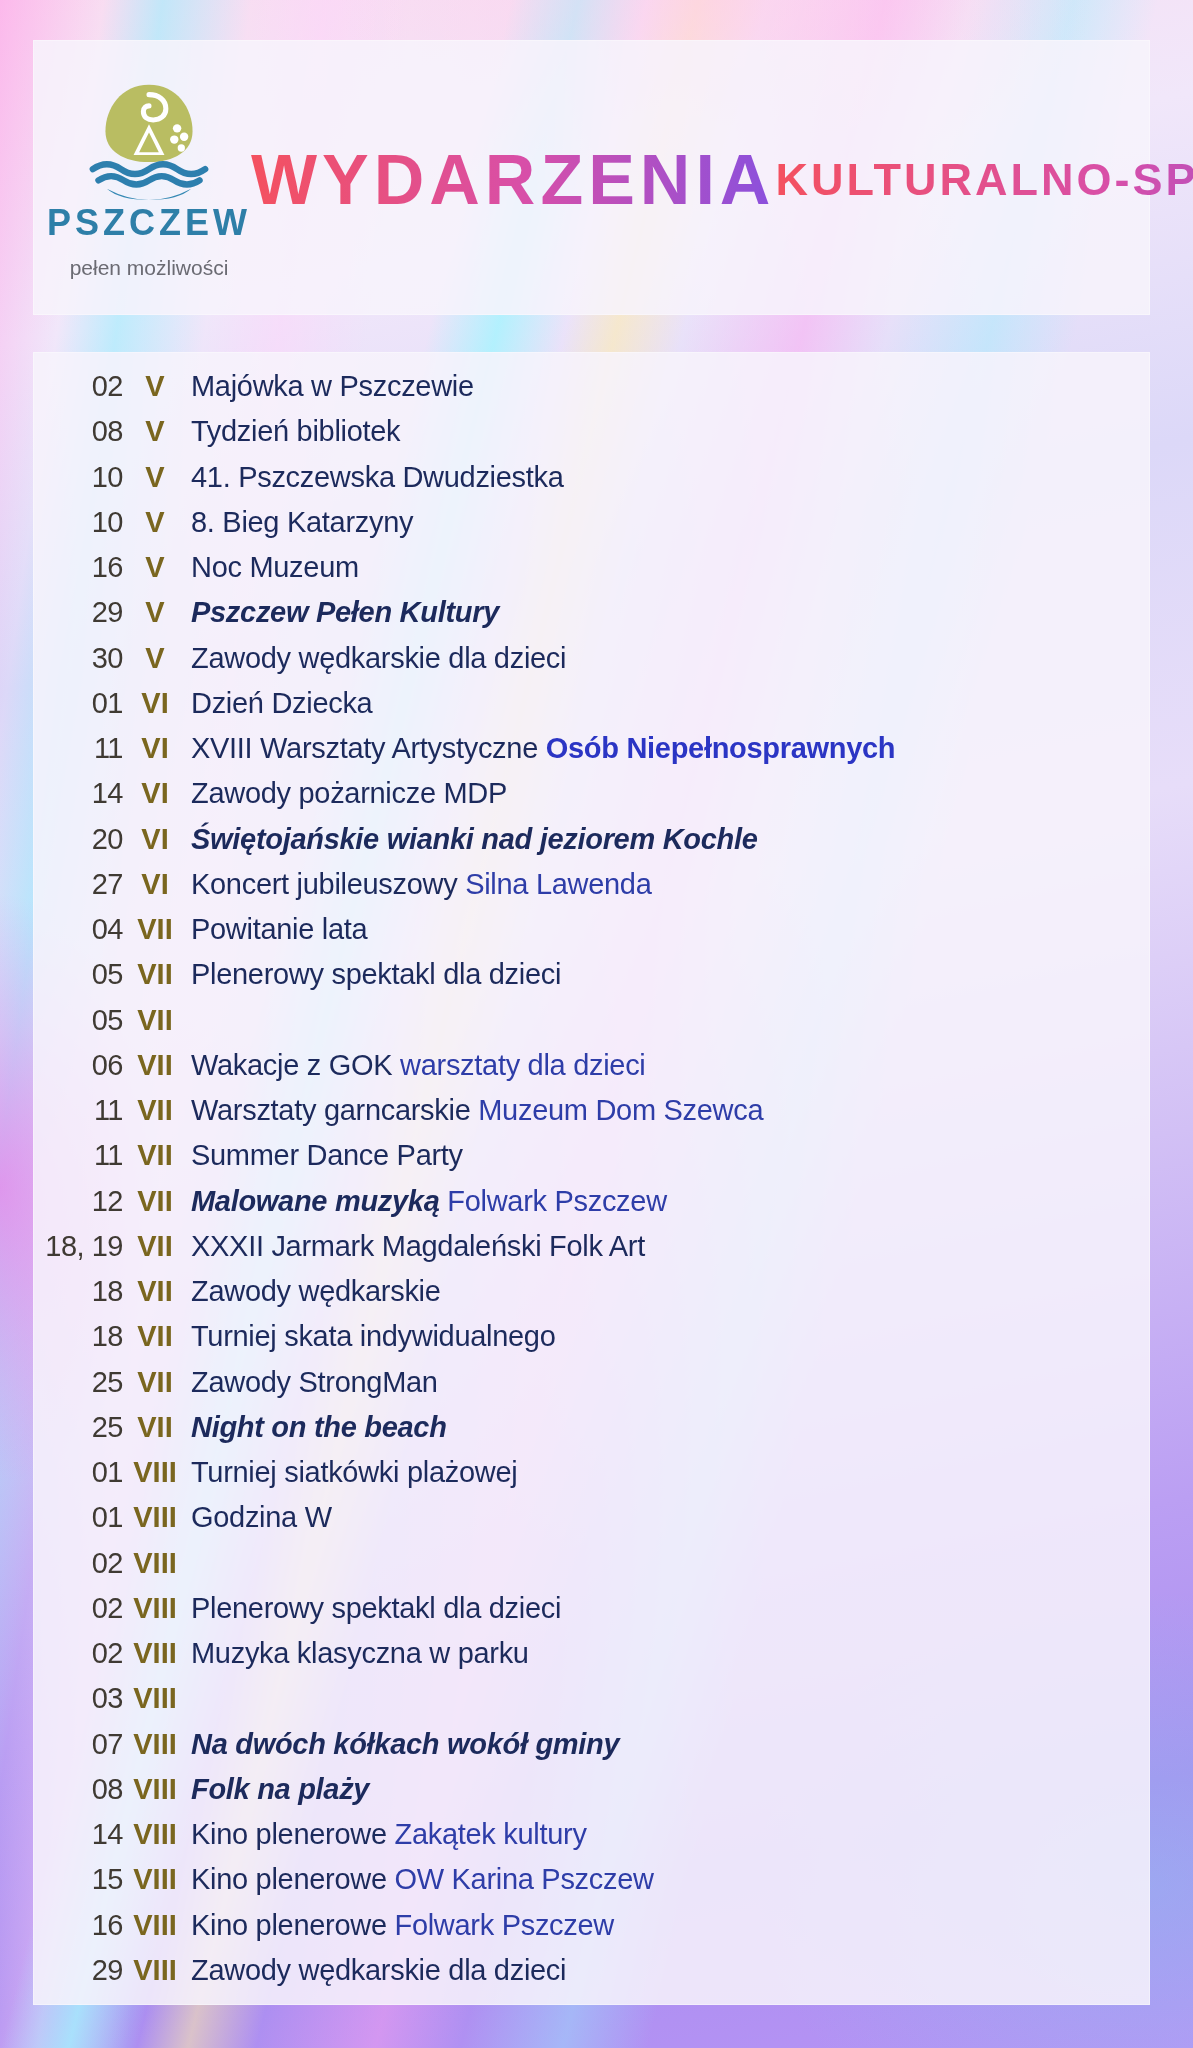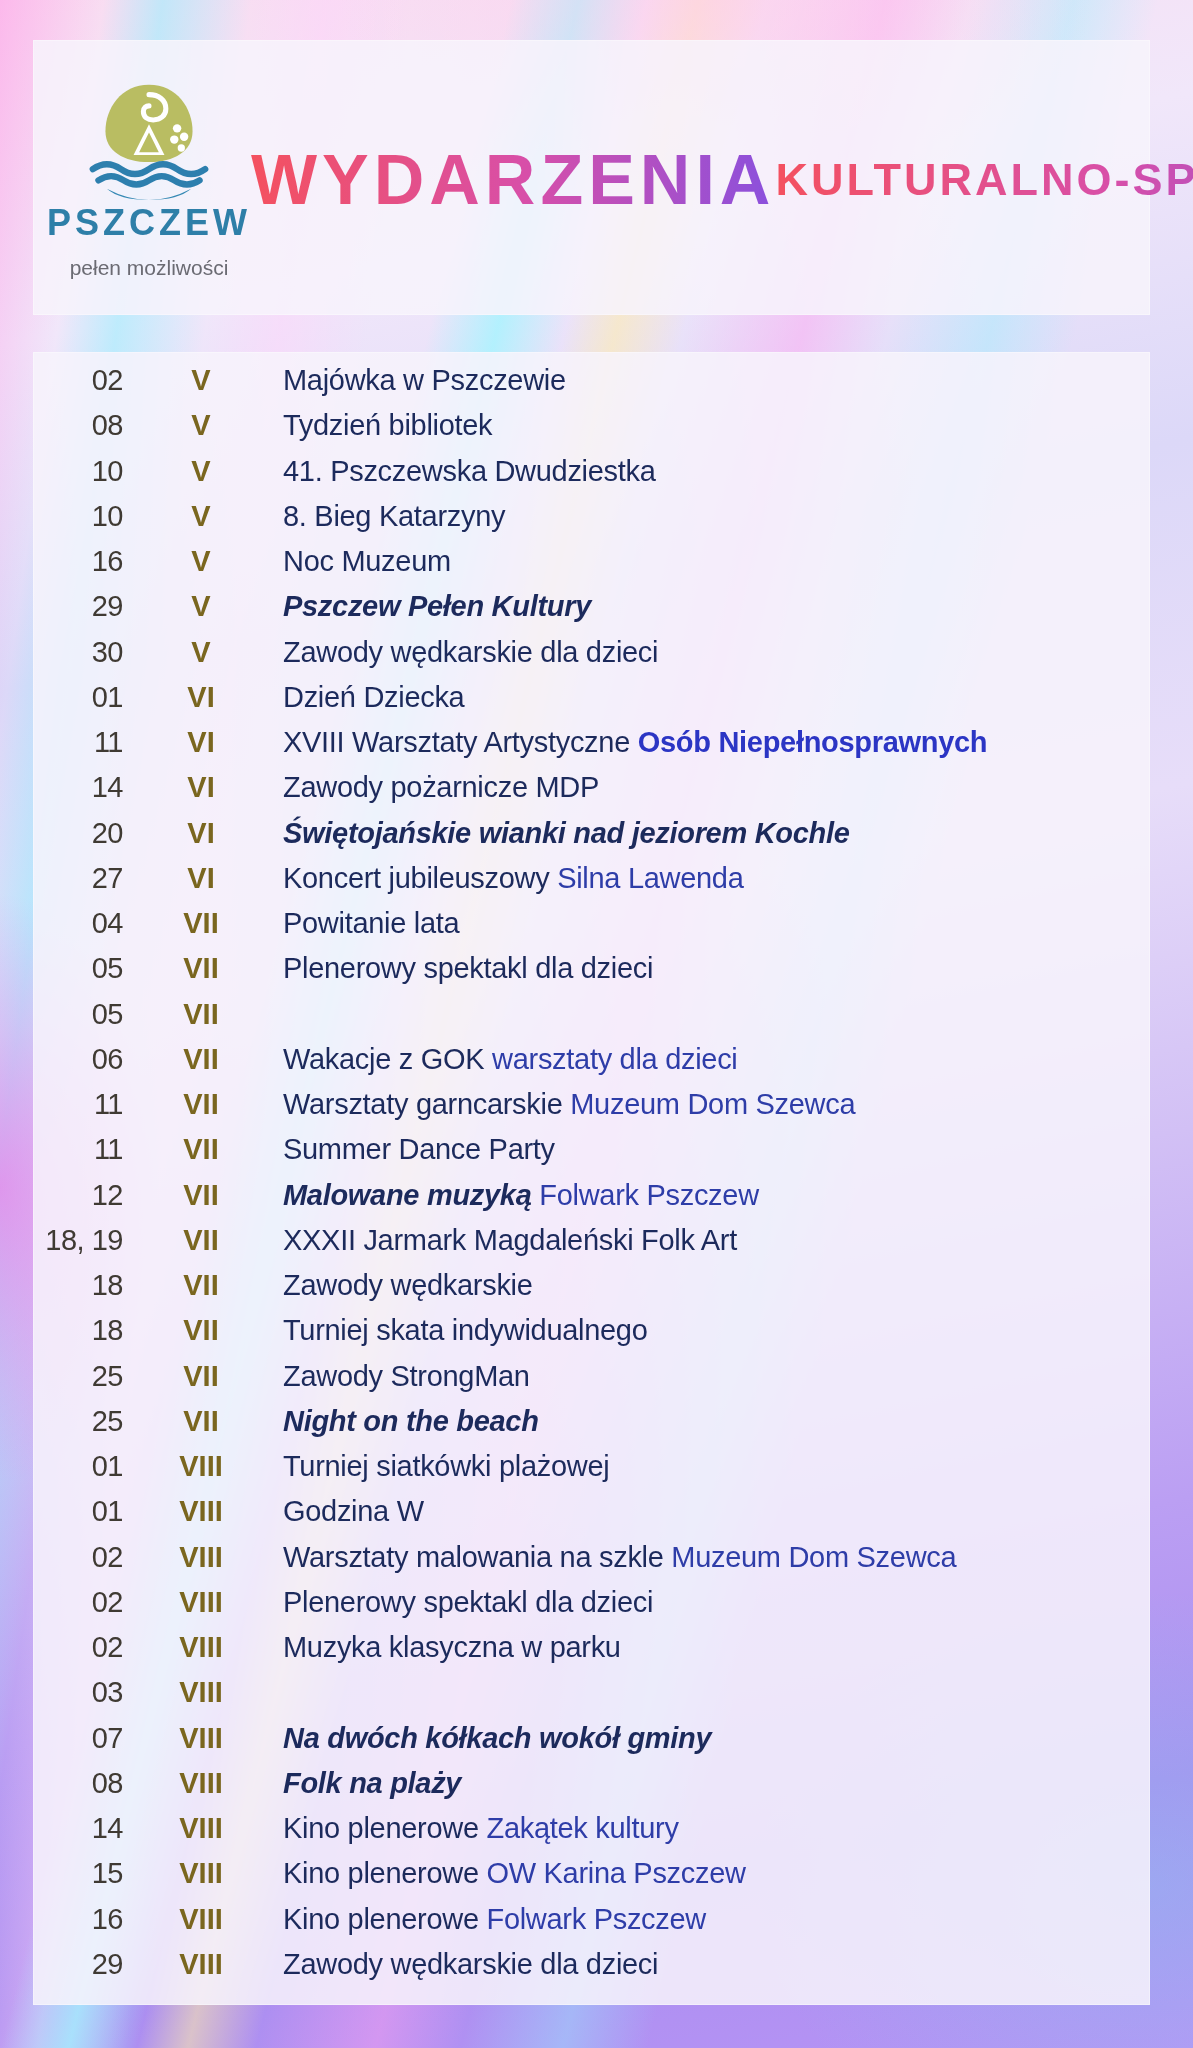--- a/index.html
+++ b/index.html
@@ -38,21 +38,21 @@
   
   .gok-wrap{width:210px; display:flex; justify-content:center;}
   .gok-circle{width:156px; height:156px; border-radius:50%; background:var(--gok-teal);
     display:flex; flex-direction:column; align-items:center; justify-content:space-between;}
   .gok-label{color:#ffffff; font-size:44px; font-weight:bold; letter-spacing:3px; line-height:1;}
   .gok-waves{width:96px; height:14px; margin-top:2px;}
   .gok-subbox{background:#ffffff; padding:2px 10px; margin-top:6px;}
   .gok-sublabel{color:var(--gok-teal); font-size:14px; font-weight:bold; letter-spacing:2px;}
 
   
-  .event-row{display:flex; align-items:flex-start; height:45.25px; white-space:nowrap;gap:46px;}
+  .event-row{display:flex; align-items:center; height:45.25px; white-space:nowrap;}
   .day{min-width:90px; text-align:right; font-size:29px; color:var(--day); letter-spacing:-0.5px;}
   .month{width:56px; text-align:center; font-size:29px; font-weight:bold; color:var(--month); margin-left:4px;}
   .title{margin-left:8px; font-size:29px; letter-spacing:-0.3px;}
   .seg-b{font-weight:normal; color:var(--event-primary);}
   .seg-bi{font-weight:bold; font-style:italic; color:var(--event-primary);}
   .seg-r{font-weight:normal; color:var(--event-secondary);}
   .seg-rb{font-weight:bold; color:var(--event-secondary-bright);}
 </style>
 </head>
 <body>
@@ -252,21 +252,20 @@
 
   <div class="event-row">
     <span class="day">01</span>
     <span class="month">VIII</span>
     <span class="title"><span class="seg-b">Godzina W</span></span>
   </div>
 
   <div class="event-row">
     <span class="day">02</span>
     <span class="month">VIII</span>
-    <span class="title"><span class="seg-b">Warsztaty malowania na szkle </span><span class="seg-r">Muzeum Dom Szewca</span></span>
   </div>
 
   <div class="event-row">
     <span class="day">02</span>
     <span class="month">VIII</span>
     <span class="title"><span class="seg-b">Plenerowy spektakl dla dzieci</span></span>
   </div>
 
   <div class="event-row">
     <span class="day">02</span>

